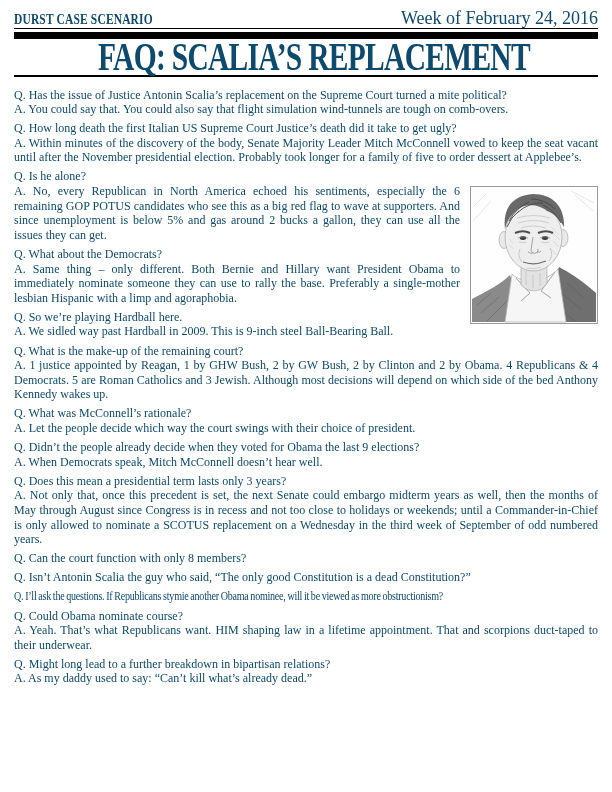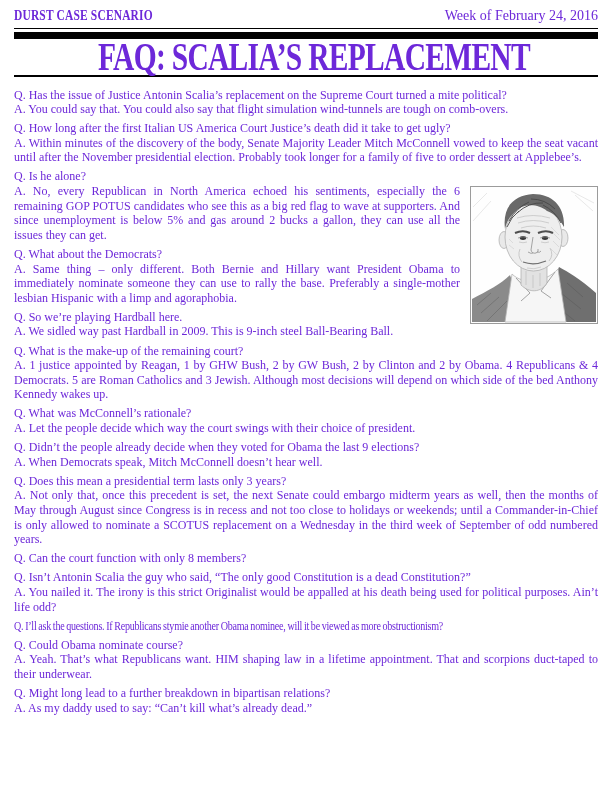--- a/index.html
+++ b/index.html
@@ -3,21 +3,21 @@
 <meta charset="utf-8">
 <style>
   html, body { margin: 0; padding: 0; background: #ffffff; }
   .page {
     position: relative;
     width: 612px;
     height: 792px;
     background: #ffffff;
     overflow: hidden;
     font-family: "Liberation Serif", "DejaVu Serif", serif;
-    color: #6d28d9;
+    color: #0c4a6e;
   }
   .content {
     position: absolute;
     left: 14px;
     right: 14px;
     top: 8px;
   }
   
   .masthead {
     display: flex;
@@ -27,21 +27,21 @@
   }
   .brand {
     font-weight: bold;
     font-size: 14px;
     letter-spacing: 0.2px;
     transform: scale(0.82, 1.05);
     transform-origin: left center;
     white-space: nowrap;
   }
   .issue-date {
-    font-size: 14px;
+    font-size: 18px;
     white-space: nowrap;
   }
   .rule-thin  { height: 1.5px; background: #000; margin-top: 2.5px; }
   .rule-thick { height: 7px;   background: #000; margin-top: 2.5px; }
   .rule-title { height: 2px;   background: #000; margin-top: 2px; }
   
   .title-wrap {
     text-align: left;
     height: 33px;
     margin-top: 1px;
@@ -102,21 +102,21 @@
     </div>
     <div class="rule-title"></div>
 
     <div class="faq">
   <div class="pair">
     <span class="q">Q. Has the issue of Justice Antonin Scalia’s replacement on the Supreme Court turned a mite political?</span>
     <span class="a">A. You could say that. You could also say that flight simulation wind-tunnels are tough on comb-overs.</span>
   </div>
 
   <div class="pair">
-    <span class="q">Q. How long after the first Italian US America Court Justice’s death did it take to get ugly?</span>
+    <span class="q">Q. How long death the first Italian US Supreme Court Justice’s death did it take to get ugly?</span>
     <span class="a">A. Within minutes of the discovery of the body, Senate Majority Leader Mitch McConnell vowed to keep the seat vacant until after the November presidential election. Probably took longer for a family of five to order dessert at Applebee’s.</span>
   </div>
 
   <div class="pair">
     <span class="q">Q. Is he alone?</span>
 
   <div class="portrait">
     <svg width="126" height="136" viewBox="0 0 126 136" xmlns="http://www.w3.org/2000/svg">
       <rect width="126" height="136" fill="#fefefe"></rect>
       <g stroke="#d9d9d9" stroke-width="0.6">
@@ -217,21 +217,20 @@
     <span class="q">Q. Does this mean a presidential term lasts only 3 years?</span>
     <span class="a">A. Not only that, once this precedent is set, the next Senate could embargo midterm years as well, then the months of May through August since Congress is in recess and not too close to holidays or weekends; until a Commander-in-Chief is only allowed to nominate a SCOTUS replacement on a Wednesday in the third week of September of odd numbered years.</span>
   </div>
 
   <div class="pair">
     <span class="q">Q. Can the court function with only 8 members?</span>
   </div>
 
   <div class="pair">
     <span class="q">Q. Isn’t Antonin Scalia the guy who said, “The only good Constitution is a dead Constitution?”</span>
-    <span class="a">A. You nailed it. The irony is this strict Originalist would be appalled at his death being used for political purposes. Ain’t life odd?</span>
   </div>
 
   <div class="pair">
     <span class="q tight">Q. I’ll ask the questions. If Republicans stymie another Obama nominee, will it be viewed as more obstructionism?</span>
   </div>
 
   <div class="pair">
     <span class="q">Q. Could Obama nominate course?</span>
     <span class="a">A. Yeah. That’s what Republicans want. HIM shaping law in a lifetime appointment. That and scorpions duct-taped to their underwear.</span>
   </div>

